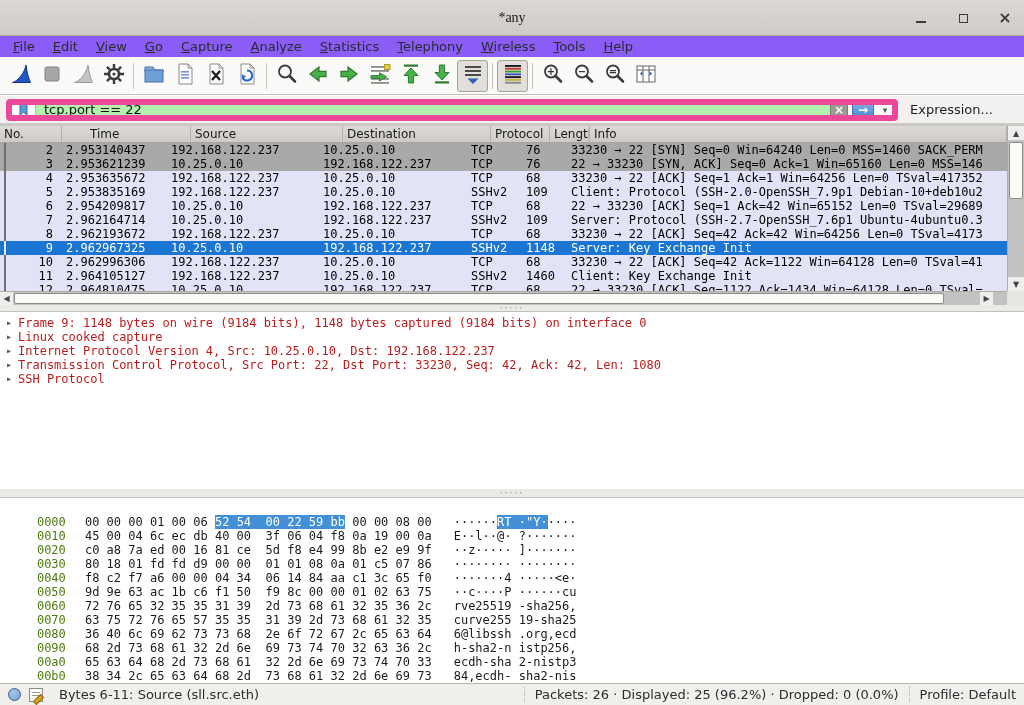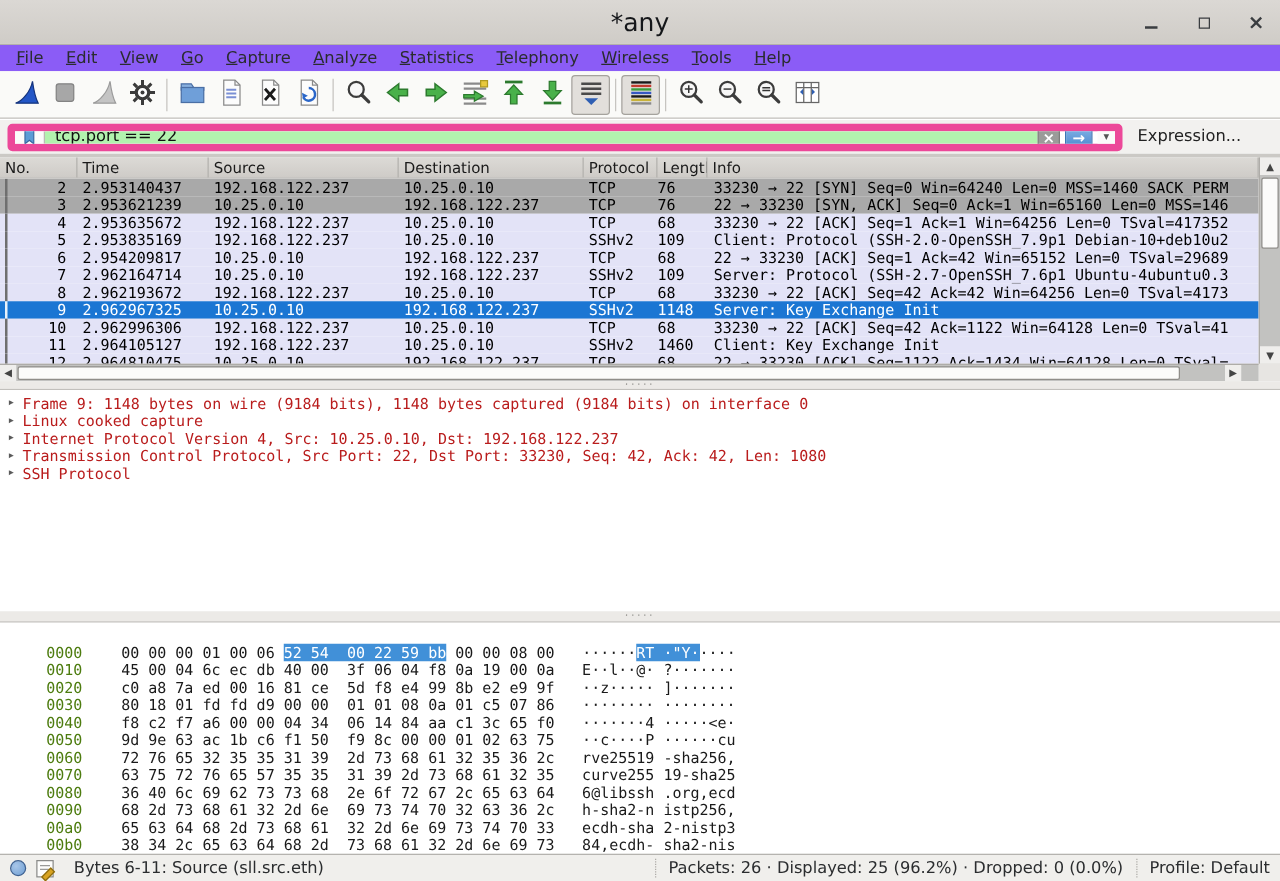--- a/index.html
+++ b/index.html
@@ -3,21 +3,21 @@
 <meta charset="utf-8">
 <style>
   * { margin:0; padding:0; box-sizing:border-box; }
   html,body { width:1024px; height:705px; overflow:hidden; }
   body { font-family:"DejaVu Sans","Liberation Sans",sans-serif; font-size:13px; color:#1a1a1a; background:#ffffff; position:relative; }
 
   
   .titlebar { position:absolute; left:0; top:0; width:1024px; height:36px;
     background:linear-gradient(#dbd8d4,#cfccc7); border-bottom:1px solid #b3b0ab;
     display:flex; align-items:center; justify-content:center; }
-  .title-text { font-size:20px; color:#15171a; }
+  .title-text { font-size:14px; color:#15171a;font-family:Liberation Serif, serif; }
   .winbtns { position:absolute; right:10px; top:0; height:36px; display:flex; align-items:center; gap:24px; }
   .winbtn { width:18px; height:18px; display:flex; align-items:center; justify-content:center; color:#3a3d40; cursor:default; }
   .glyph-min { width:10px; height:9px; border-bottom:2px solid #3a3d40; }
   .glyph-max { width:9px; height:9px; border:1.5px solid #3a3d40; }
   .glyph-close { font-size:16px; font-weight:bold; line-height:1; }
 
   
   .menubar { position:absolute; left:0; top:36px; width:1024px; height:21px; background:#8b5cf6;
     display:flex; align-items:center; padding-left:4px; }
   .menu-item { display:inline-block; padding:2px 9px; font-size:13px; color:#2a2c2e; }
@@ -62,21 +62,21 @@
   .prow .mark { position:absolute; left:4px; top:0; width:2px; height:14px; background:#6f6f6f; }
   .prow.selected .mark { background:#e8f1fb; }
   .cell { overflow:hidden; line-height:14px; }
   .c-no   { width:62px;  text-align:right; padding-right:9px; }
   .c-time { width:105px; padding-left:4px; }
   .c-src  { width:152px; padding-left:4px; }
   .c-dst  { width:148px; padding-left:4px; }
   .c-pro  { width:59px;  padding-left:4px; }
   .c-len  { width:40px;  text-align:left; padding-right:4px; }
   .c-info { flex:1; padding-left:5px; }
-  .hc-no{width:62px;} .hc-time{width:105px;} .hc-src{width:152px;} .hc-dst{width:148px;} .hc-pro{width:59px;} .hc-len{width:40px;} .hc-info{flex:1;}
+  .hc-no{width:62px;} .hc-time{width:105px;margin-left:24px;} .hc-src{width:152px;} .hc-dst{width:148px;} .hc-pro{width:59px;} .hc-len{width:40px;} .hc-info{flex:1;}
 
   
   .vscroll { position:absolute; right:0; top:126px; width:17px; height:165px; background:#c2c2c0; border-left:1px solid #aeaca8; }
   .sbtn { position:absolute; left:0; width:16px; height:14px; background:#efeeec; display:flex; align-items:center; justify-content:center; font-size:8px; color:#444; }
   .sb-up { top:0; } .sb-down { bottom:0; }
   .vthumb { position:absolute; left:1px; top:16px; width:14px; height:57px; background:#fbfbfa; border:1px solid #8f8d89; border-radius:2px; }
   .hscroll { position:absolute; left:0; top:291px; width:1007px; height:14px; background:#c2c2c0; border-top:1px solid #aeaca8; }
   .hbtn { position:absolute; top:0; width:13px; height:13px; background:#efeeec; display:flex; align-items:center; justify-content:center; font-size:8px; color:#444; }
   .hb-left { left:0; } .hb-right { right:14px; }
   .hthumb { position:absolute; left:14px; top:1px; width:930px; height:11px; background:#fbfbfa; border:1px solid #8f8d89; border-radius:2px; }
@@ -93,21 +93,21 @@
     font-family:"DejaVu Sans Mono","Liberation Mono",monospace; font-size:12px; padding-top:4px; }
   .drow { height:14px; line-height:14px; white-space:nowrap; display:flex; }
   .darrow { width:18px; text-align:center; color:#5a5a5a; font-size:10px; }
   .dtext { color:#b91c1c; }
 
   
   .hexpane { position:absolute; left:0; top:497px; width:1024px; height:186px; background:#ffffff; border-top:1px solid #c2c0bc;
     font-family:"DejaVu Sans Mono","Liberation Mono",monospace; font-size:12px; padding:3px 0 0 8px; }
   .hrow { height:14px; line-height:14px; white-space:pre; }
   .hoff { display:inline-block; width:36px; color:#4d7c0f; }
-  .hx { margin-left:24px; }
+  .hx { margin-left:12px; }
   .asc { margin-left:22px; }
   .hlseg.on { background:#4190d8; color:#ffffff; }
 
   
   .statusbar { position:absolute; left:0; top:683px; width:1024px; height:22px; background:#f0efec; border-top:1px solid #b5b3af;
     display:flex; align-items:center; padding:0 8px; font-size:13px; color:#2b2d2f; }
   .expert-dot { width:13px; height:13px; border-radius:50%; background:radial-gradient(circle at 35% 35%, #a9c6e8, #6f9fd4); border:1.5px solid #3f6190; margin-right:8px; }
   .note-ic { position:relative; width:14px; height:14px; background:#fdfdfc; border:1px solid #8a8a88; margin-right:16px; }
   .note-ic::before { content:""; position:absolute; left:2px; top:3px; width:8px; height:1px; background:#9a9a98; box-shadow:0 3px 0 #9a9a98; }
   .note-ic::after { content:""; position:absolute; right:-2px; bottom:-1px; width:9px; height:3px; background:#d9a31f; border:0.5px solid #8a6a10; transform:rotate(-45deg); }

